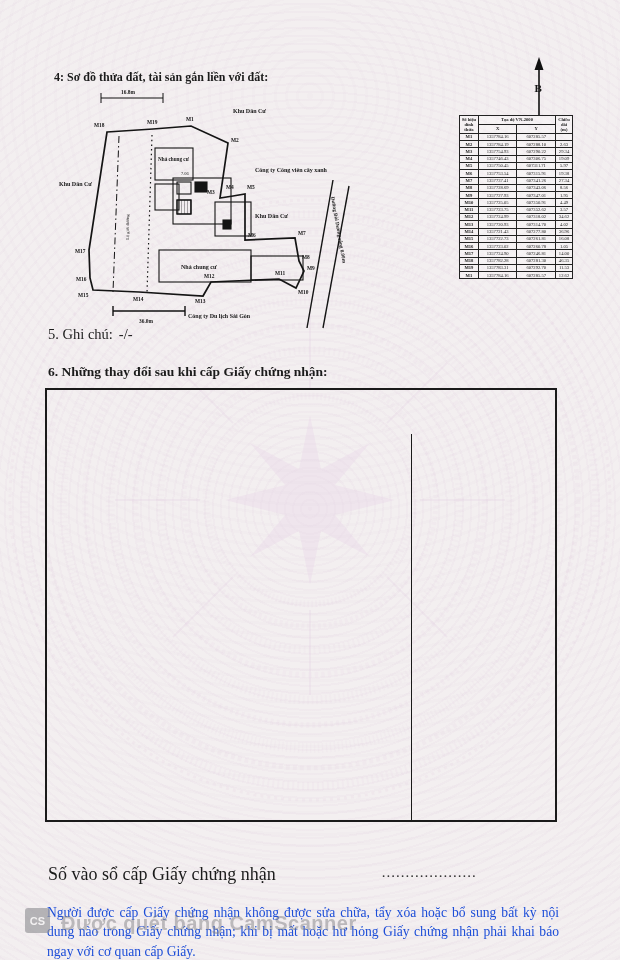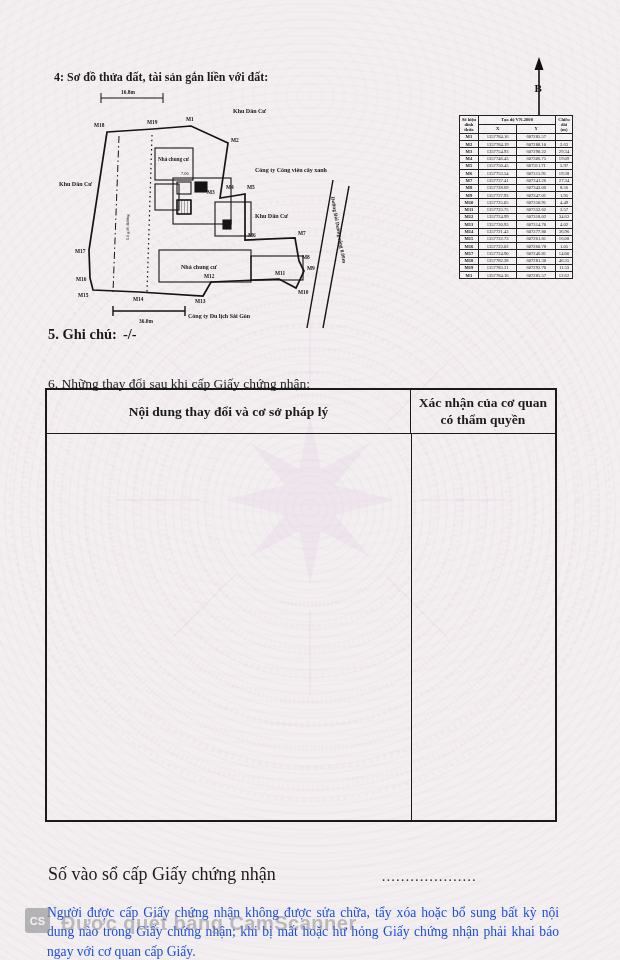--- a/index.html
+++ b/index.html
@@ -13,23 +13,23 @@
   
   .texture {
     position:absolute; inset:0; pointer-events:none;
     background:
       repeating-radial-gradient(circle at 50% 53%, rgba(205,170,205,0.07) 0 2px, transparent 2px 8px),
       repeating-radial-gradient(circle at 50% 10%, rgba(205,180,205,0.05) 0 3px, transparent 3px 11px);
   }
   .emblem { position:absolute; left:5px; top:185px; pointer-events:none; opacity:.55; }
 
   .s4-title { position:absolute; left:54px; top:26px; font-size:12px; font-weight:bold;margin-top:44px; }
-  .s5-title { position:absolute; left:48px; top:326px; font-size:14.5px; font-weight:bold; }
+  .s5-title { position:absolute; left:48px; top:326px; font-size:14.5px; font-weight:normal; }
   .s5-title .val { margin-left:6px; }
-  .s6-title { position:absolute; left:48px; top:364px; font-size:13.5px; font-weight:normal;margin-top:12px; }
+  .s6-title { position:absolute; left:48px; top:364px; font-size:13.5px; font-weight:bold; }
 
   .diagram { position:absolute; left:55px; top:82px; width:400px; height:250px; }
   .north { position:absolute; left:524px; top:55px; width:30px; height:62px; }
 
   
   .coords {
     position:absolute; left:459px; top:115px; width:114px;
     border-collapse:collapse; background:rgba(255,255,255,0.25);
     font-size:4.6px; line-height:1.15; text-align:center;
     font-family:"Liberation Serif",serif;
@@ -47,21 +47,21 @@
   .changes .hdr .c1 { width:364px; border-right:1.6px solid #1a1a1a;
     display:flex; align-items:center; justify-content:center;
     font-size:13.5px; font-weight:bold; }
   .changes .hdr .c2 { flex:1; display:flex; flex-direction:column;
     align-items:center; justify-content:center;
     font-size:13.5px; font-weight:bold; line-height:1.25; text-align:center; }
   .changes .vline { position:absolute; left:364px; top:44px; bottom:0;
     width:0; border-left:1.6px solid #1a1a1a; }
 
   .entry-row { position:absolute; left:48px; top:864px; width:520px;
-    display:flex; align-items:flex-end; font-size:18px; }
+    display:flex; align-items:flex-start; font-size:18px; }
   .entry-row .dots { margin-left:106px; font-size:15px; letter-spacing:1px; color:#333; }
 
   .footer-note { position:absolute; left:47px; top:903px; width:512px;
     font-size:13.6px; line-height:1.42; color:#1d4ed8; text-align:justify; }
 
   .cs-badge { position:absolute; left:25px; top:908px; width:25px; height:25px;
     background:#8f8f93; opacity:.62; border-radius:3px; color:#f4f4f4;
     font-family:"Liberation Sans",sans-serif; font-weight:bold; font-size:11px;
     display:flex; align-items:center; justify-content:center; }
   .cs-text { position:absolute; left:61px; top:912px;
@@ -330,27 +330,20 @@
     </tbody>
 </table>
 
 <div class="s5-title">
   <span>5. Ghi chú:</span><span class="val">-/-</span>
 </div>
 
 <div class="s6-title">6. Những thay đổi sau khi cấp Giấy chứng nhận:</div>
 
 <div class="changes">
-  <div class="hdr">
-    <div class="c1">Nội dung thay đổi và cơ sở pháp lý</div>
-    <div class="c2">
-      <span>Xác nhận của cơ quan</span>
-      <span>có thẩm quyền</span>
-    </div>
-  </div>
   <div class="vline"></div>
 </div>
 
 <div class="entry-row">
   <span>Số vào sổ cấp Giấy chứng nhận</span>
   <span class="dots">....................</span>
 </div>
 
 <div class="footer-note">
   <span>Người được cấp Giấy chứng nhận không được sửa chữa, tẩy xóa hoặc bổ sung bất kỳ nội dung nào trong</span>

